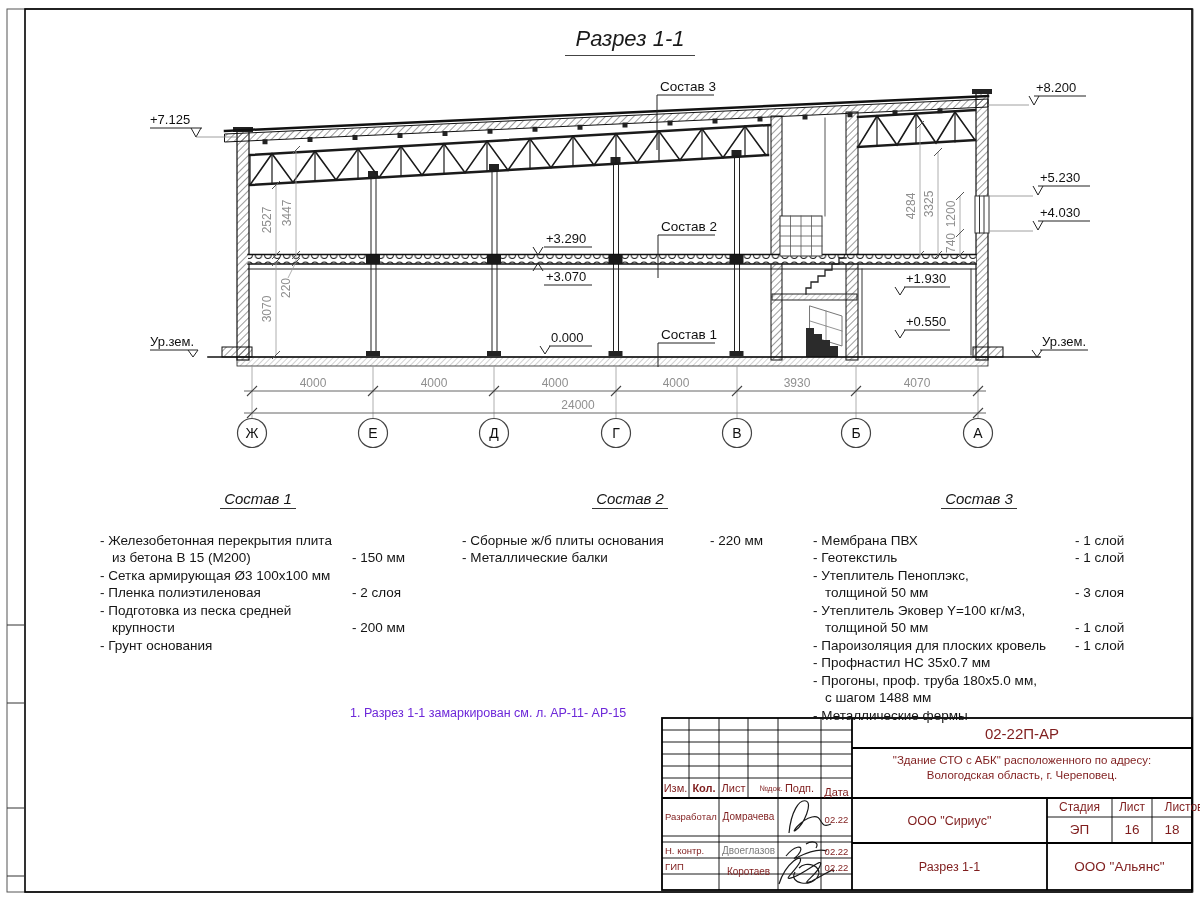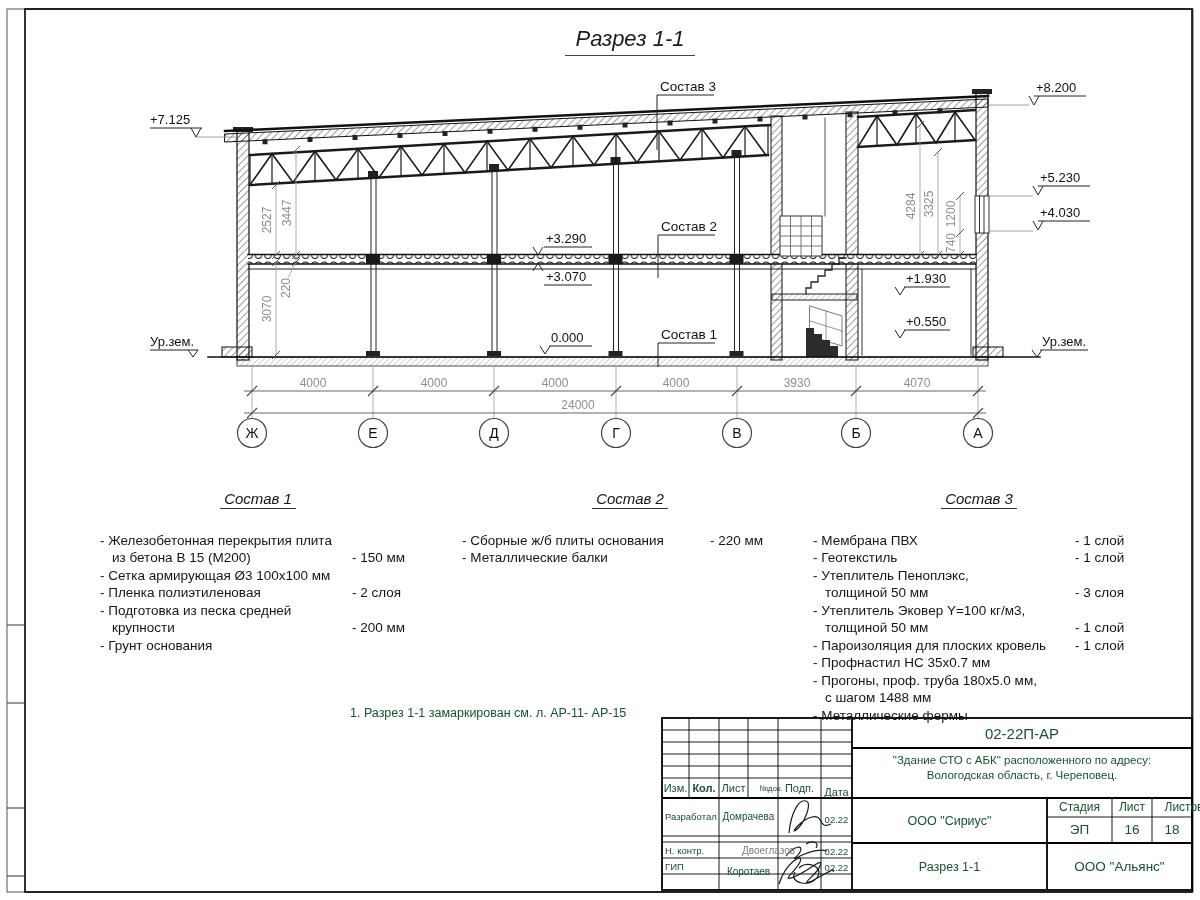--- a/index.html
+++ b/index.html
@@ -16,23 +16,23 @@
   .comp .comp-title{font-style:italic;font-size:15px;text-align:center;margin-bottom:6px;}
   .comp .comp-title span{border-bottom:1px solid #333;padding:0 4px 1px;}
   .comp .items{margin-top:24px;}
   .crow{display:flex;}
   .ct{flex:1;}
   .cv{flex:none;}
   .cont{padding-left:12px;}
   #comp1{left:100px;top:490px;width:316px;} #comp1 .cv{width:64px;}
   #comp2{left:462px;top:490px;width:336px;} #comp2 .cv{width:88px;}
   #comp3{left:813px;top:490px;width:332px;} #comp3 .cv{width:70px;}
-  #note{left:350px;top:706px;font-size:12.5px;color:#14532d;}
+  #note{left:350px;top:706px;font-size:12.5px;color:#6d28d9;}
   
-  .tb{position:absolute;overflow:hidden;color:#14532d;}
+  .tb{position:absolute;overflow:hidden;color:#7f1d1d;}
   .tc{display:flex;align-items:center;justify-content:center;text-align:center;}
   .muted{color:#7d7d7d;}
 </style>
 </head>
 <body>
 
 <div id="page">
 
   <svg width="1200" height="900" viewBox="0 0 1200 900">
     <defs>
@@ -360,21 +360,21 @@
   <div class="tb tc" style="left:719px;top:779px;width:29px;height:18px;font-size:11px;">Лист</div>
   <div class="tb tc" style="left:748px;top:779px;width:46px;height:18px;font-size:8px;">№док.</div>
   <div class="tb tc" style="left:778px;top:779px;width:43px;height:18px;font-size:11px;">Подп.</div>
   <div class="tb tc" style="left:821px;top:779px;width:31px;height:26px;font-size:11px;">Дата</div>
 
   <div class="tb" style="left:665px;top:811px;width:53px;font-size:9.5px;">Разработал</div>
   <div class="tb tc" style="left:719px;top:809px;width:59px;height:14px;font-size:10px;">Домрачева</div>
   <div class="tb tc" style="left:821px;top:813px;width:31px;height:12px;font-size:9.5px;">02.22</div>
 
   <div class="tb" style="left:665px;top:845px;width:53px;font-size:9.5px;">Н. контр.</div>
-  <div class="tb tc muted" style="left:719px;top:844px;width:59px;height:13px;font-size:10px;margin-left:20px;">Двоеглазов</div>
+  <div class="tb tc muted" style="left:719px;top:844px;width:59px;height:13px;font-size:10px;">Двоеглазов</div>
   <div class="tb tc" style="left:821px;top:845px;width:31px;height:12px;font-size:9.5px;">02.22</div>
 
   <div class="tb" style="left:665px;top:861px;width:53px;font-size:9.5px;">ГИП</div>
   <div class="tb tc" style="left:719px;top:860px;width:59px;height:22px;font-size:10px;">Коротаев</div>
   <div class="tb tc" style="left:821px;top:861px;width:31px;height:12px;font-size:9.5px;">02.22</div>
 
   <div class="tb tc" style="left:852px;top:798px;width:195px;height:45px;font-size:12.5px;">ООО "Сириус"</div>
   <div class="tb tc" style="left:852px;top:843px;width:195px;height:47px;font-size:12.5px;">Разрез 1-1</div>
   <div class="tb tc" style="left:1047px;top:843px;width:145px;height:47px;font-size:13.5px;">ООО "Альянс"</div>
 

